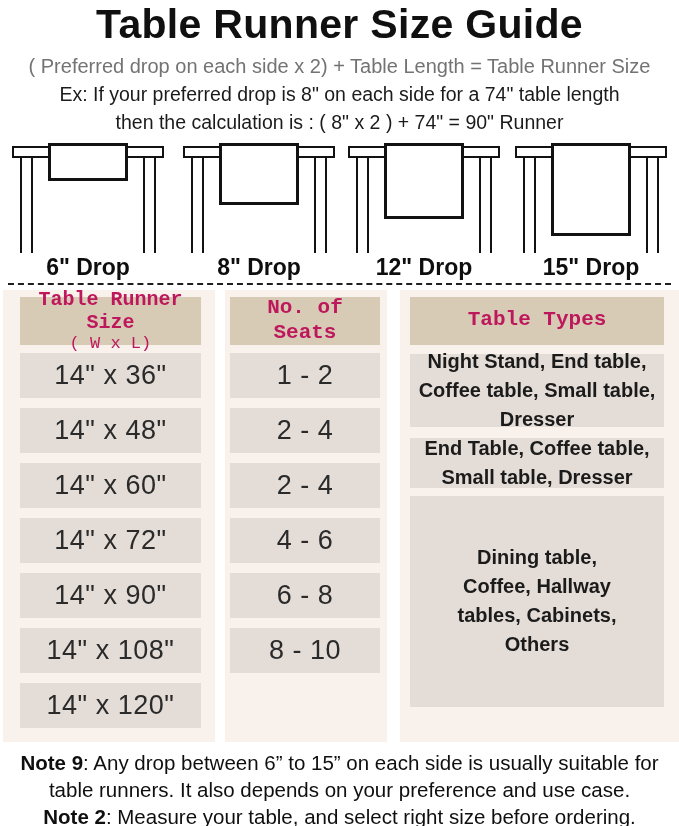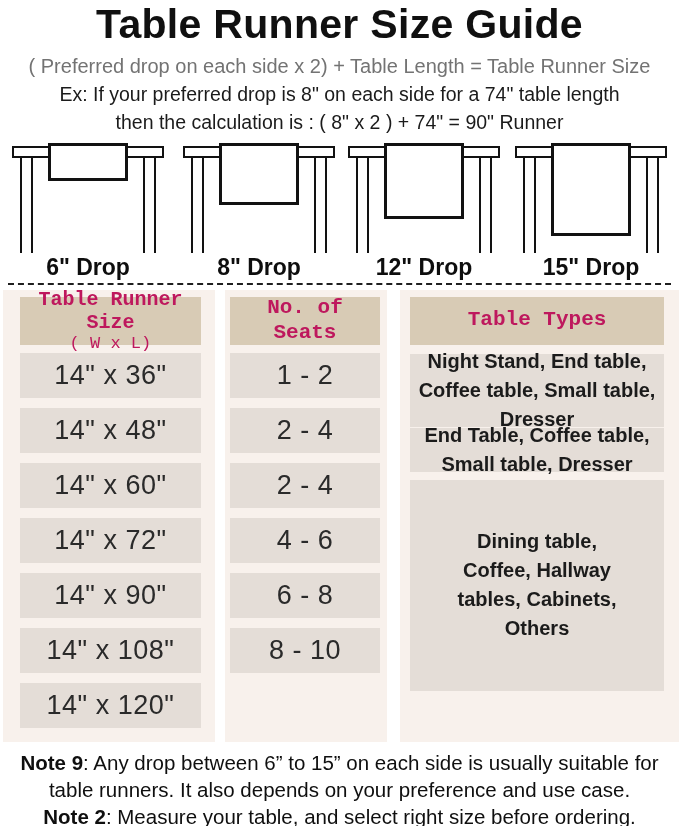--- a/index.html
+++ b/index.html
@@ -39,21 +39,21 @@
   .col-types { width:282px; padding-left:10px; padding-right:15px; }
 
   .cell { display:flex; align-items:center; justify-content:center; text-align:center; background:#e4ddd7; }
   .hdr-cell { height:48px; background:#d8cbb5; font-weight:bold; font-size:20px; line-height:1.15; flex-direction:column; color:#be185d;font-family:Liberation Mono, monospace; }
   .hdr-cell .sub { font-weight:normal; font-size:17px; }
   .hdr-seats, .hdr-types { font-size:21px; }
   .row-cell { height:45px; margin-top:10px; font-size:27px; color:#2a2a2a; letter-spacing:0.5px; }
   .hdr-cell + .row-cell, .hdr-cell + .type-cell { margin-top:8px; }
   .type-cell { font-weight:bold; font-size:20px; line-height:1.45; color:#1b1b1b; padding:0 4px; }
   .g1 { height:73px;  margin-top:9px !important; }
-  .g2 { height:44px;  margin-top:1px; }
+  .g2 { height:50px;  margin-top:11px; }
   .g3 { height:211px; margin-top:8px; padding:0 44px; }
 
   
   .notes { margin-top:7px; text-align:center; font-size:20.5px; line-height:1.32; color:#0f0f0f; }
   .note { margin:0 auto; max-width:664px; }
   .note b { font-weight:bold; }
 </style>
 </head>
 <body>
 

